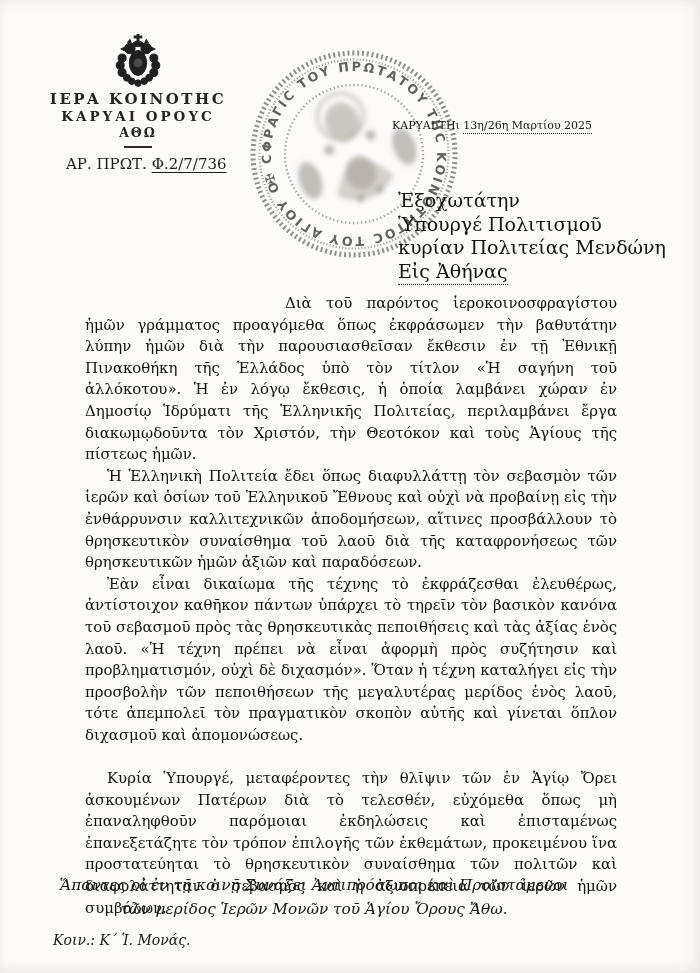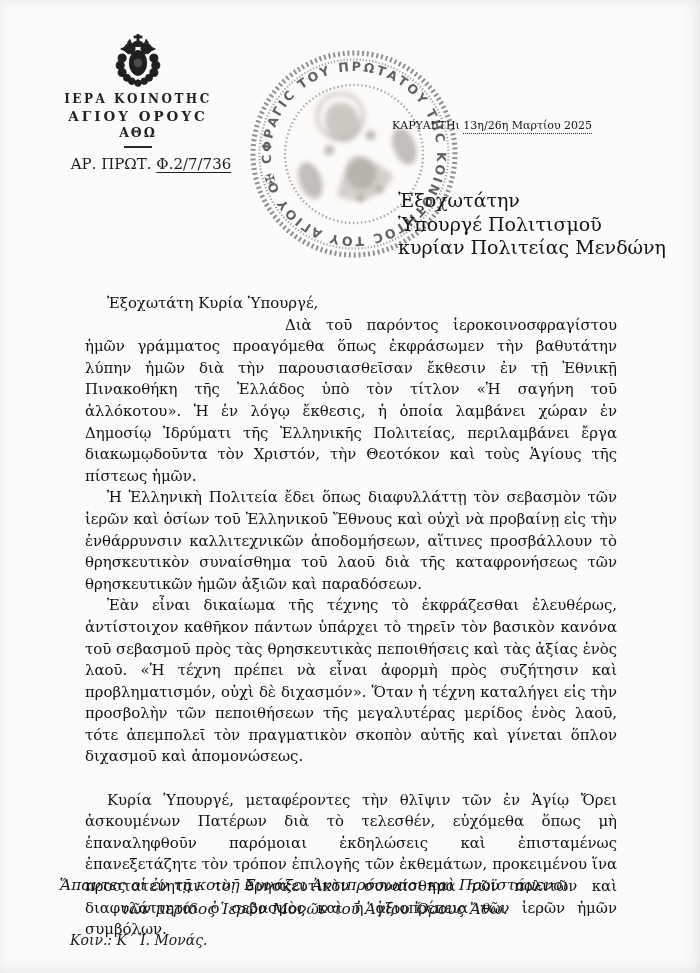--- a/index.html
+++ b/index.html
@@ -12,25 +12,25 @@
   }
   .page{
     position:relative;width:700px;height:973px;overflow:hidden;
     background:#fcfbf9;
     box-shadow:inset -8px 0 14px rgba(60,55,50,.05), inset 0 -6px 12px rgba(60,55,50,.04), inset 0 4px 8px rgba(60,55,50,.03);
   }
 
   
   .letterhead{position:absolute;left:40px;top:34px;width:196px;text-align:center;}
   .eagle{display:block;margin:0 auto 2px auto;}
-  .org1{font-size:12px;font-weight:bold;letter-spacing:2.5px;line-height:18px;color:#232323;}
+  .org1{font-size:15px;font-weight:bold;letter-spacing:2.5px;line-height:18px;color:#232323;}
   .org2{font-size:13.5px;font-weight:bold;letter-spacing:3px;line-height:17px;color:#232323;}
   .org3{font-size:12.5px;font-weight:bold;letter-spacing:2px;line-height:16px;color:#232323;text-align:center;}
   .lh-divider{width:28px;border-top:2.5px solid #2a2a2a;margin:5px auto 7px auto;}
-  .protocol{font-size:15px;text-align:center;padding-left:26px;white-space:nowrap;color:#1e1e1e;}
+  .protocol{font-size:15px;text-align:left;padding-left:26px;white-space:nowrap;color:#1e1e1e;}
   .u-solid{text-decoration:underline;text-underline-offset:3px;}
 
   
   .stamp{position:absolute;left:248px;top:48px;z-index:1;mix-blend-mode:multiply;opacity:.88;}
 
   
   .dateline{position:absolute;left:392px;top:119px;z-index:2;font-size:11px;white-space:nowrap;color:#161616;}
   .u-dotted{border-bottom:1.5px dotted #2a2a2a;padding-bottom:1px;}
 
   
@@ -44,21 +44,21 @@
   .salutation{text-indent:22px;}
   .p-first{text-indent:200px;}
   .p-norm{text-indent:22px;}
   .p-gap{margin-top:21.6px !important;}
 
   
   .signature{position:absolute;left:0;top:873px;width:628px;text-align:center;z-index:2;
     font-style:italic;font-size:15.3px;line-height:24px;color:#161616;}
 
   
-  .cc{position:absolute;left:70px;top:932px;z-index:2;font-style:italic;font-size:14px;color:#1a1a1a;}
+  .cc{position:absolute;left:53px;top:932px;z-index:2;font-style:italic;font-size:14px;color:#1a1a1a;}
 </style>
 </head>
 <body>
 
 <div class="page">
 
   <div class="letterhead">
     <svg class="eagle" width="50" height="54" viewBox="0 0 52 56">
       <g fill="#1f1f1f" stroke="#1f1f1f">
         <rect x="25" y="0" width="2" height="7"></rect>
@@ -79,21 +79,21 @@
         <circle cx="44.5" cy="32.5" r="4.2"></circle>
         <circle cx="42.5" cy="40" r="4.2"></circle>
         <circle cx="37.5" cy="45.5" r="3.6"></circle>
         <circle cx="19.5" cy="49" r="3.4"></circle>
         <circle cx="26" cy="51" r="3.4"></circle>
         <circle cx="32.5" cy="49" r="3.4"></circle>
         <circle cx="26" cy="30" r="4.5" fill="#4c4c4c" stroke="none"></circle>
       </g>
     </svg>
     <div class="org1">ΙΕΡΑ ΚΟΙΝΟΤΗϹ</div>
-    <div class="org2">ΑΓΙΟΥ ΟΡΟΥϹ</div>
+    <div class="org2">ΚΑΡΥΑΙ ΟΡΟΥϹ</div>
     <div class="org3">ΑΘΩ</div>
     <div class="lh-divider"></div>
     <div class="protocol"><span>ΑΡ. ΠΡΩΤ. </span><span class="u-solid">Φ.2/7/736</span></div>
   </div>
 
   <svg class="stamp" width="212" height="212" viewBox="0 0 212 212">
     <defs>
       <path id="ringPath" d="M 23,106 A 83,83 0 1 1 189,106 A 83,83 0 1 1 23,106"></path>
       <filter id="sblur" x="-20%" y="-20%" width="140%" height="140%">
         <feGaussianBlur stdDeviation="2.4"></feGaussianBlur>
@@ -120,24 +120,24 @@
       </text>
     </g>
   </svg>
 
   <div class="dateline"><span>ΚΑΡΥΑΙ ΤΗι </span><span class="u-dotted">13η/26η Μαρτίου 2025</span></div>
 
   <div class="addressee">
     <div>Ἐξοχωτάτην</div>
     <div>Ὑπουργέ Πολιτισμοῦ</div>
     <div>κυρίαν Πολιτείας Μενδώνη</div>
+    <div><span class="u-dotted">Εἰς Ἀθήνας</span></div>
   </div>
 
   <div class="bodytext">
-    <p class="salutation">Ἐξοχωτάτη Κυρία Ὑπουργέ,</p>
     <p class="p-first">Διὰ τοῦ παρόντος ἱεροκοινοσφραγίστου ἡμῶν γράμματος προαγόμεθα ὅπως ἐκφράσωμεν τὴν βαθυτάτην λύπην ἡμῶν διὰ τὴν παρουσιασθεῖσαν ἔκθεσιν ἐν τῇ Ἐθνικῇ Πινακοθήκη τῆς Ἑλλάδος ὑπὸ τὸν τίτλον «Ἡ σαγήνη τοῦ ἀλλόκοτου». Ἡ ἐν λόγῳ ἔκθεσις, ἡ ὁποία λαμβάνει χώραν ἐν Δημοσίῳ Ἱδρύματι τῆς Ἑλληνικῆς Πολιτείας, περιλαμβάνει ἔργα διακωμῳδοῦντα τὸν Χριστόν, τὴν Θεοτόκον καὶ τοὺς Ἁγίους τῆς πίστεως ἡμῶν.</p>
     <p class="p-norm">Ἡ Ἑλληνικὴ Πολιτεία ἔδει ὅπως διαφυλλάττῃ τὸν σεβασμὸν τῶν ἱερῶν καὶ ὁσίων τοῦ Ἑλληνικοῦ Ἔθνους καὶ οὐχὶ νὰ προβαίνῃ εἰς τὴν ἐνθάρρυνσιν καλλιτεχνικῶν ἀποδομήσεων, αἵτινες προσβάλλουν τὸ θρησκευτικὸν συναίσθημα τοῦ λαοῦ διὰ τῆς καταφρονήσεως τῶν θρησκευτικῶν ἡμῶν ἀξιῶν καὶ παραδόσεων.</p>
     <p class="p-norm">Ἐὰν εἶναι δικαίωμα τῆς τέχνης τὸ ἐκφράζεσθαι ἐλευθέρως, ἀντίστοιχον καθῆκον πάντων ὑπάρχει τὸ τηρεῖν τὸν βασικὸν κανόνα τοῦ σεβασμοῦ πρὸς τὰς θρησκευτικὰς πεποιθήσεις καὶ τὰς ἀξίας ἑνὸς λαοῦ. «Ἡ τέχνη πρέπει νὰ εἶναι ἀφορμὴ πρὸς συζήτησιν καὶ προβληματισμόν, οὐχὶ δὲ διχασμόν». Ὅταν ἡ τέχνη καταλήγει εἰς τὴν προσβολὴν τῶν πεποιθήσεων τῆς μεγαλυτέρας μερίδος ἑνὸς λαοῦ, τότε ἀπεμπολεῖ τὸν πραγματικὸν σκοπὸν αὐτῆς καὶ γίνεται ὅπλον διχασμοῦ καὶ ἀπομονώσεως.</p>
     <p class="p-norm p-gap">Κυρία Ὑπουργέ, μεταφέροντες τὴν θλῖψιν τῶν ἐν Ἁγίῳ Ὄρει ἀσκουμένων Πατέρων διὰ τὸ τελεσθέν, εὐχόμεθα ὅπως μὴ ἐπαναληφθοῦν παρόμοιαι ἐκδηλώσεις καὶ ἐπισταμένως ἐπανεξετάζητε τὸν τρόπον ἐπιλογῆς τῶν ἐκθεμάτων, προκειμένου ἵνα προστατεύηται τὸ θρησκευτικὸν συναίσθημα τῶν πολιτῶν καὶ διαφυλάττηται ὁ σεβασμὸς καὶ ἡ ἀξιοπρέπεια τῶν ἱερῶν ἡμῶν συμβόλων.</p>
 
   </div>
 
   <div class="signature">
     <div>Ἅπαντες οἱ ἐν τῇ κοινῇ Συνάξει Ἀντιπρόσωποι καὶ Προϊστάμενοι</div>
     <div>τῶν μερίδος Ἱερῶν Μονῶν τοῦ Ἁγίου Ὄρους Ἄθω.</div>

